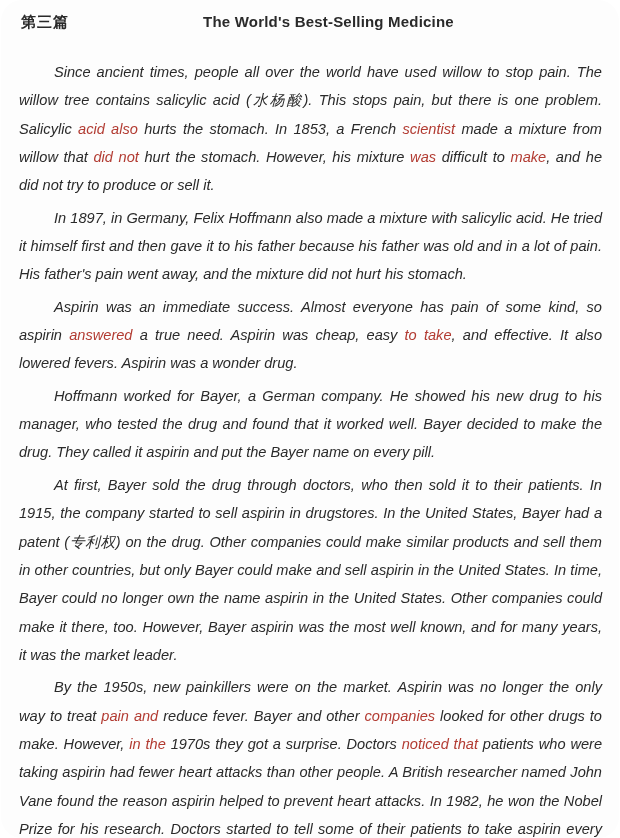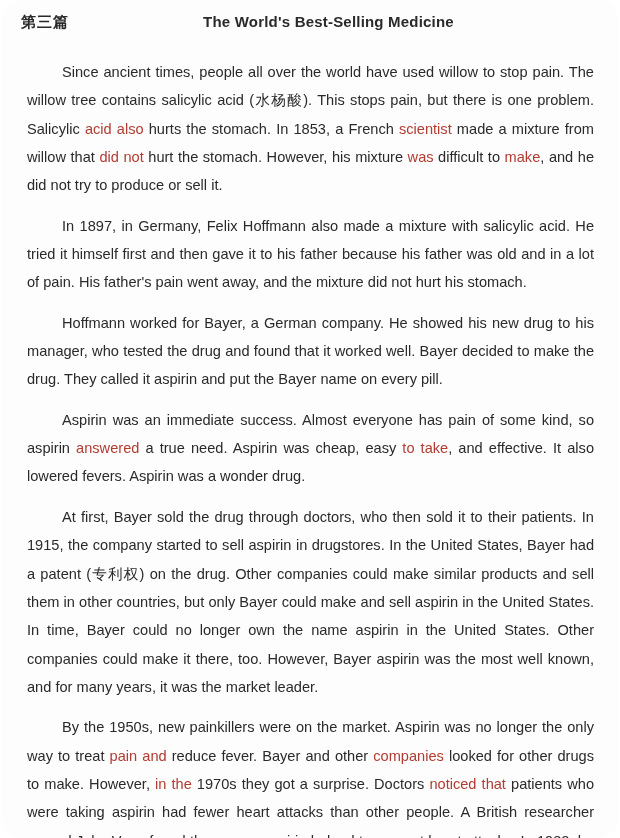--- a/index.html
+++ b/index.html
@@ -37,36 +37,37 @@
     padding-left: 37px;
   }
   .passage {
     margin-top: 23px;
     padding: 0 13px 0 14px;
     font-size: 14.6px;
     line-height: 28.35px;
     text-align: justify;
   }
   .passage p {
-    margin: 12px;
+    margin: 4px;
     text-indent: 2.4em;
+    font-style: italic;
   }
   .passage p span.red {
     color: var(--red-tint, #b23b32);
   }
 </style>
 </head>
 <body>
 
 <div class="page" style="--page-bg: #fdfdfd; --text-color: #2a2a2a; --red-tint: #b23b32;">
   <div class="doc-header">
     <span class="section-label">第三篇</span>
     <h1 class="doc-title">The World's Best-Selling Medicine</h1>
   </div>
   <div class="passage">
       <p><span>Since ancient times, people all over the world have used willow to stop pain. The willow tree contains salicylic acid (水杨酸). This stops pain, but there is one problem. Salicylic </span><span class="red">acid also</span><span> hurts the stomach. In 1853, a French </span><span class="red">scientist</span><span> made a mixture from willow that </span><span class="red">did not</span><span> hurt the stomach. However, his mixture </span><span class="red">was</span><span> difficult to </span><span class="red">make</span><span>, and he did not try to produce or sell it.</span></p>
       <p><span>In 1897, in Germany, Felix Hoffmann also made a mixture with salicylic acid. He tried it himself first and then gave it to his father because his father was old and in a lot of pain. His father's pain went away, and the mixture did not hurt his stomach.</span></p>
+      <p><span>Aspirin was an immediate success. Almost everyone has pain of some kind, so aspirin </span><span class="red">answered</span><span> a true need. Aspirin was cheap, easy </span><span class="red">to take</span><span>, and effective. It also lowered fevers. Aspirin was a wonder drug.</span></p>
       <p><span>Hoffmann worked for Bayer, a German company. He showed his new drug to his manager, who tested the drug and found that it worked well. Bayer decided to make the drug. They called it aspirin and put the Bayer name on every pill.</span></p>
-      <p><span>Aspirin was an immediate success. Almost everyone has pain of some kind, so aspirin </span><span class="red">answered</span><span> a true need. Aspirin was cheap, easy </span><span class="red">to take</span><span>, and effective. It also lowered fevers. Aspirin was a wonder drug.</span></p>
       <p><span>At first, Bayer sold the drug through doctors, who then sold it to their patients. In 1915, the company started to sell aspirin in drugstores. In the United States, Bayer had a patent (专利权) on the drug. Other companies could make similar products and sell them in other countries, but only Bayer could make and sell aspirin in the United States. In time, Bayer could no longer own the name aspirin in the United States. Other companies could make it there, too. However, Bayer aspirin was the most well known, and for many years, it was the market leader.</span></p>
       <p><span>By the 1950s, new painkillers were on the market. Aspirin was no longer the only way to treat </span><span class="red">pain and</span><span> reduce fever. Bayer and other </span><span class="red">companies</span><span> looked for other drugs to make. However, </span><span class="red">in the</span><span> 1970s they got a surprise. Doctors </span><span class="red">noticed that</span><span> patients who were taking aspirin had fewer heart attacks than other people. A British researcher named John Vane found the reason aspirin helped to prevent heart attacks. In 1982, he won the Nobel Prize for his research. Doctors started to tell some of their patients to take aspirin every day to prevent heart attacks. It has made life better for the many people who take it. It has also made a lot of money for companies like Bayer that produce and sell it!</span></p>
     </div>
 </div>
 
 </body></html>

